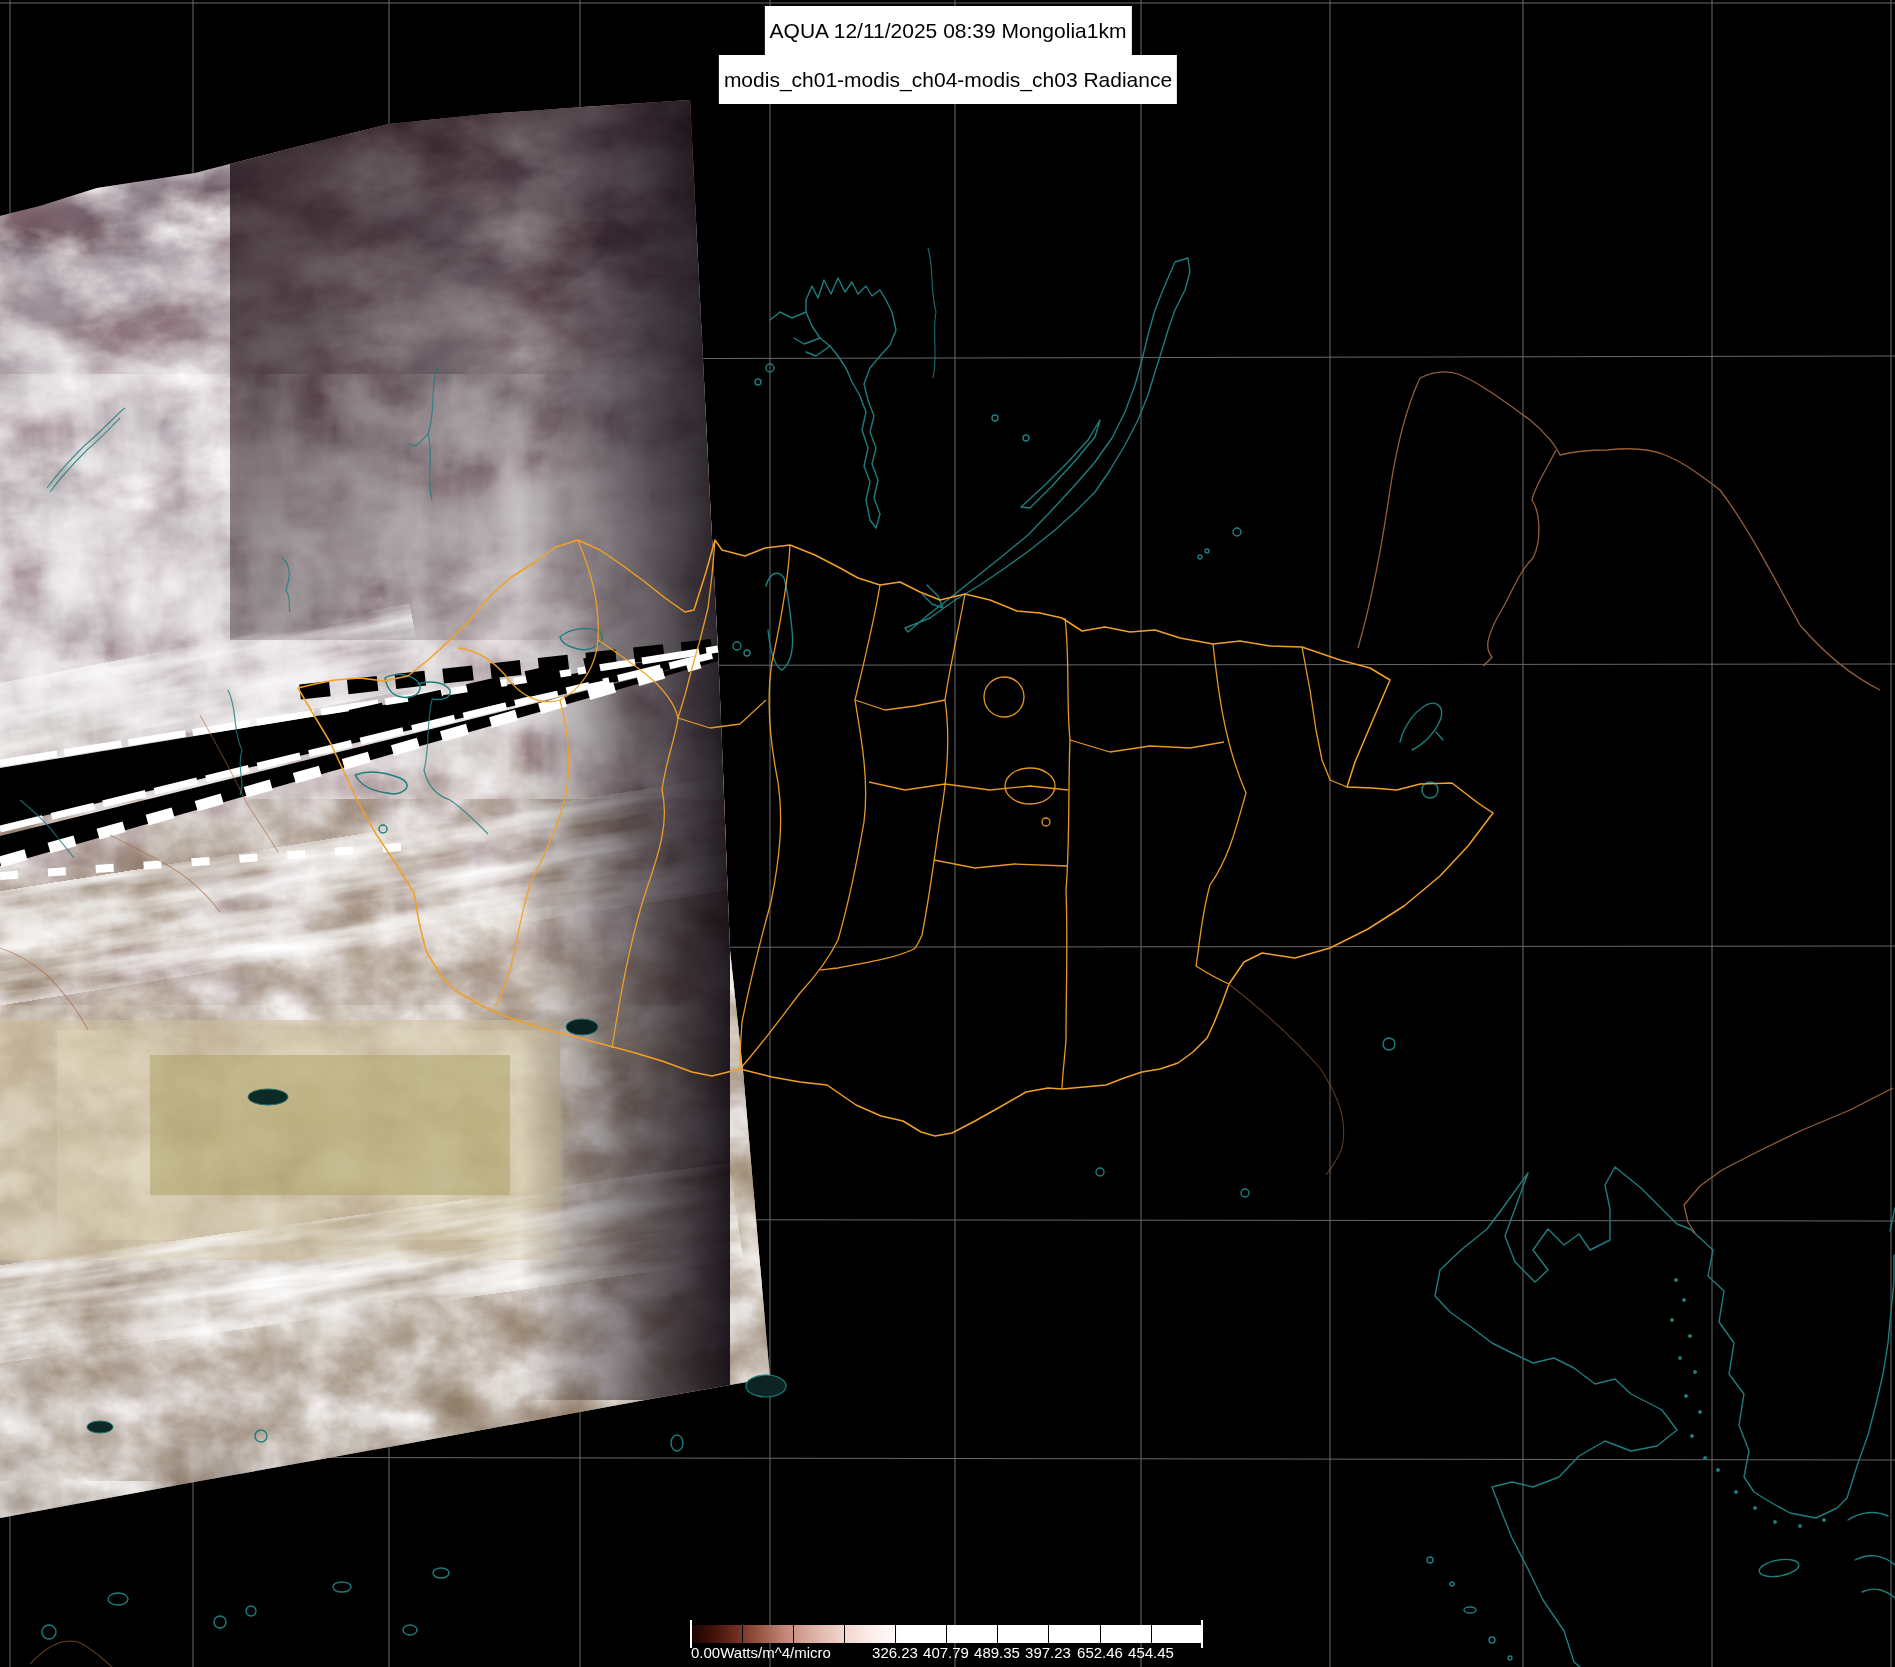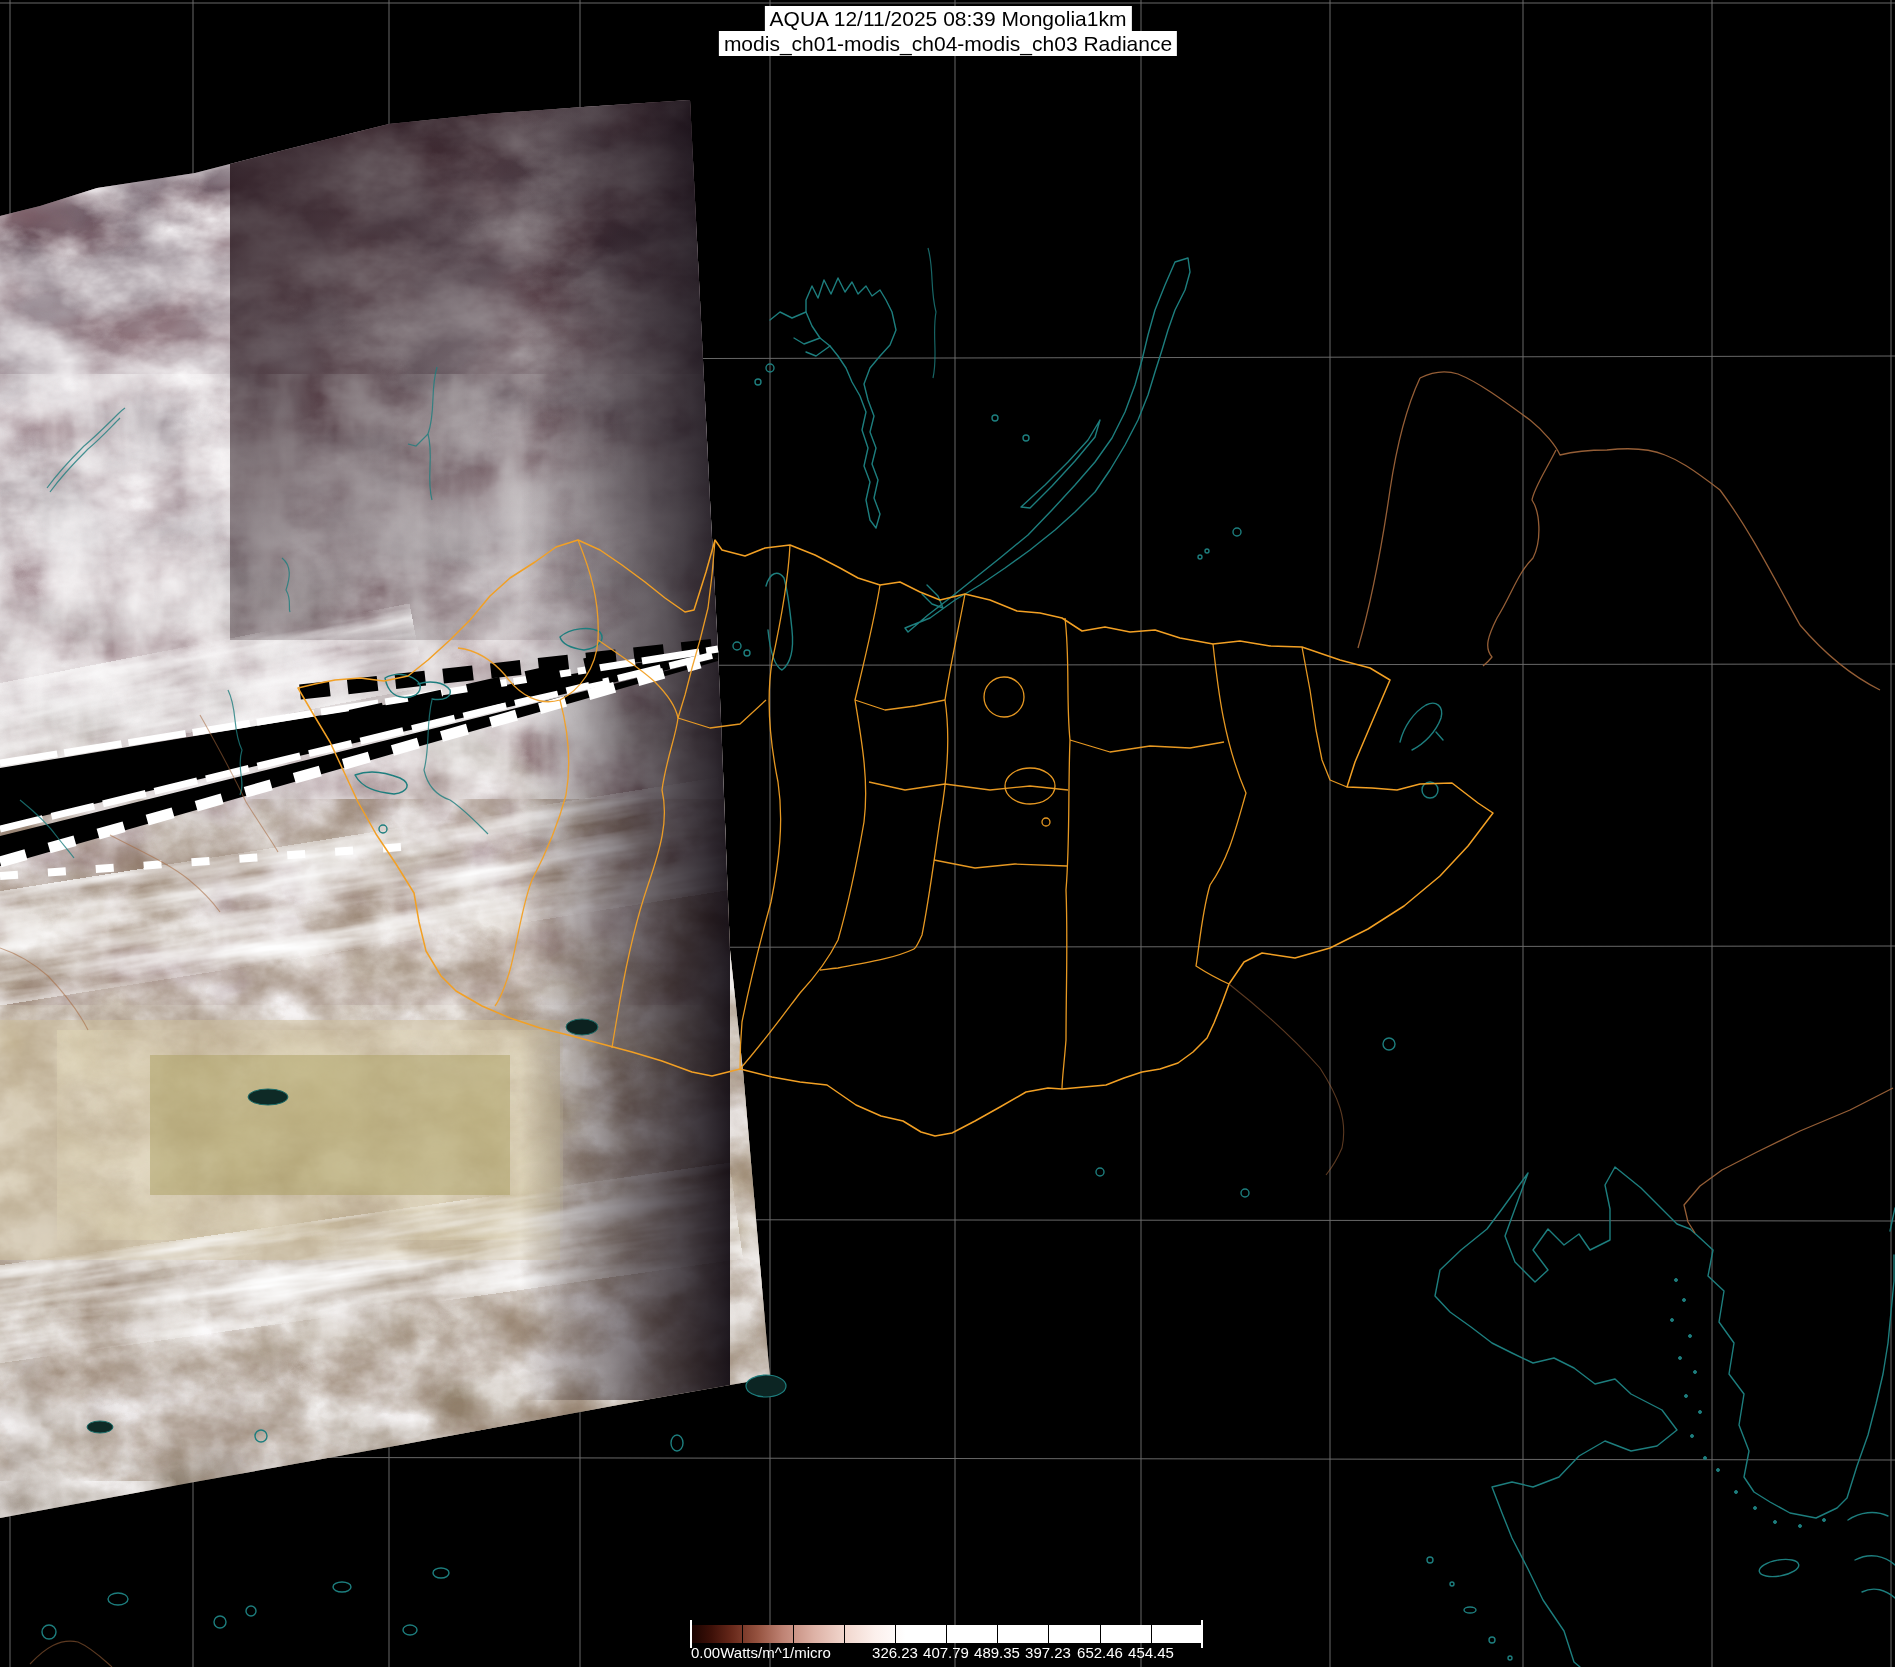--- a/index.html
+++ b/index.html
@@ -21,21 +21,21 @@
   .stripe{stroke:#fff;fill:none;stroke-linecap:butt}
   .stripe-black{stroke:#000;fill:none;stroke-linecap:butt}
 
   #titleblock{
     position:absolute;left:948px;top:6px;transform:translateX(-50%);
     text-align:center;z-index:30;
   }
   .titleline{
     display:table;margin:0 auto;
     background:var(--titleBg,#fff);color:var(--titleFg,#000);
-    font-size:21px;line-height:25px;padding:0 5px;white-space:nowrap;
+    font-size:21px;line-height:25px;padding:12px 5px;white-space:nowrap;
   }
   #colorbar-wrap{position:absolute;left:0;top:0;z-index:30;}
   #colorbar{
     position:absolute;left:691px;top:1625px;width:511px;height:18px;
     background:linear-gradient(to right,
       #190300 0%,#3d1008 4%,#67281a 8%,#95523f 13%,#bf8374 18%,
       #ddb1a5 24%,#f1d6cd 30%,#fcf0ec 36%,#ffffff 42%,#ffffff 100%);
   }
   .cbtick{position:absolute;top:0;width:1px;height:18px;background:#000;}
   .cbend{position:absolute;top:-5px;width:2px;height:28px;background:#fff;}
@@ -338,20 +338,20 @@
     <div class="cbtick" style="left:153px"></div>
     <div class="cbtick" style="left:204px"></div>
     <div class="cbtick" style="left:255px"></div>
     <div class="cbtick" style="left:306px"></div>
     <div class="cbtick" style="left:357px"></div>
     <div class="cbtick" style="left:409px"></div>
     <div class="cbtick" style="left:460px"></div>
     <div class="cbend" style="left:-1px"></div>
     <div class="cbend" style="left:510px"></div>
   </div>
-  <div id="cb-unit">0.00Watts/m^1/micro</div>
+  <div id="cb-unit">0.00Watts/m^4/micro</div>
   <div class="cblabel" style="left:895px">326.23</div>
   <div class="cblabel" style="left:946px">407.79</div>
   <div class="cblabel" style="left:997px">489.35</div>
   <div class="cblabel" style="left:1048px">397.23</div>
   <div class="cblabel" style="left:1100px">652.46</div>
   <div class="cblabel" style="left:1151px">454.45</div>
 </div>
 
 </body></html>

